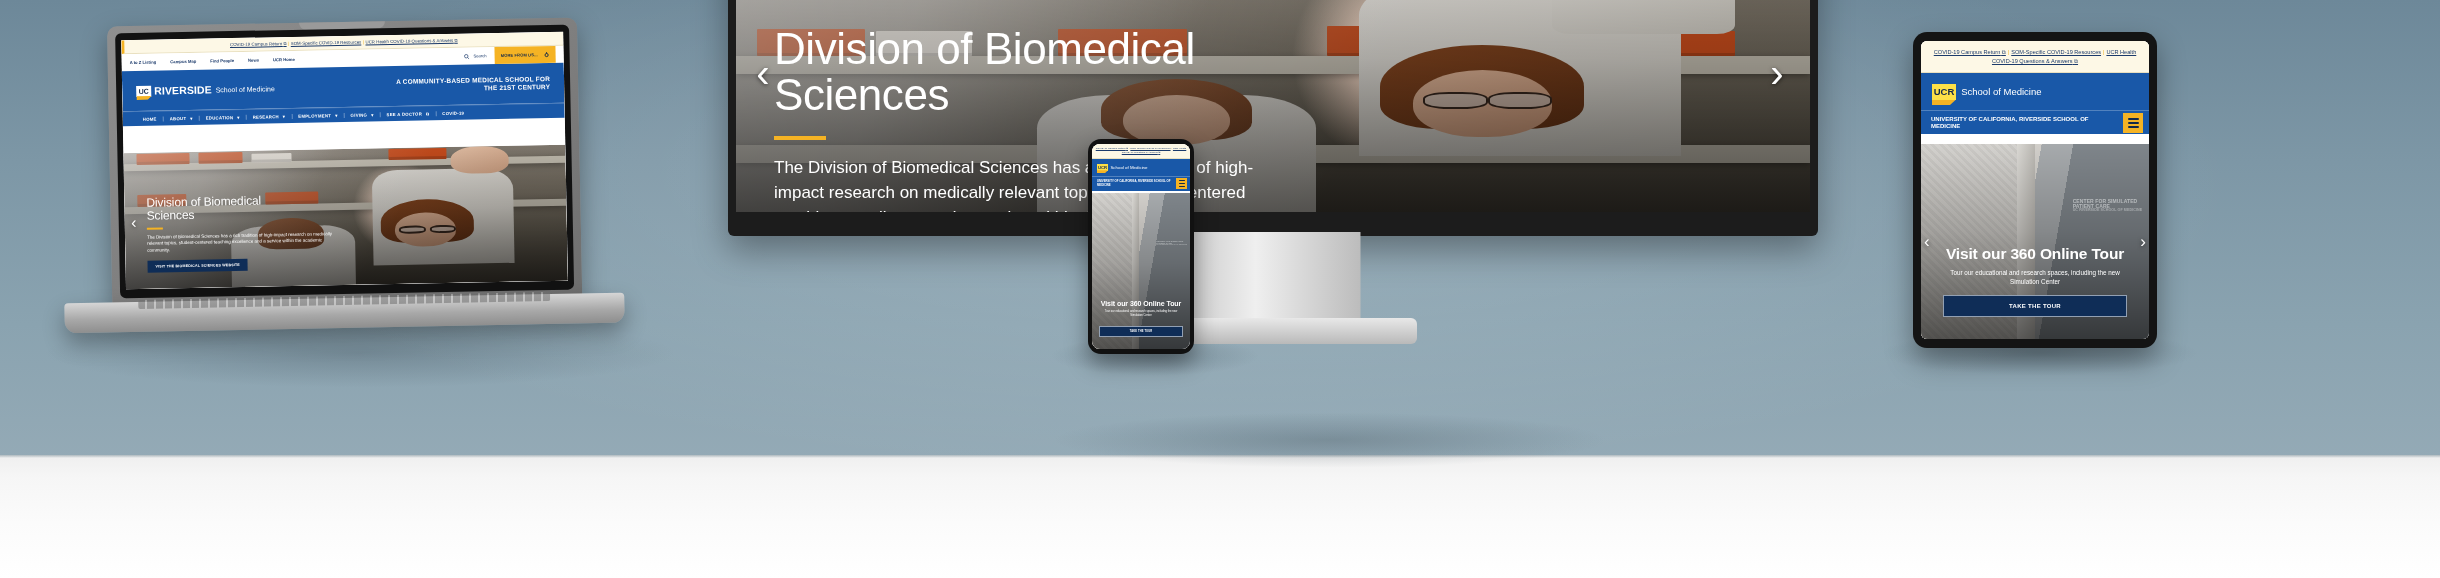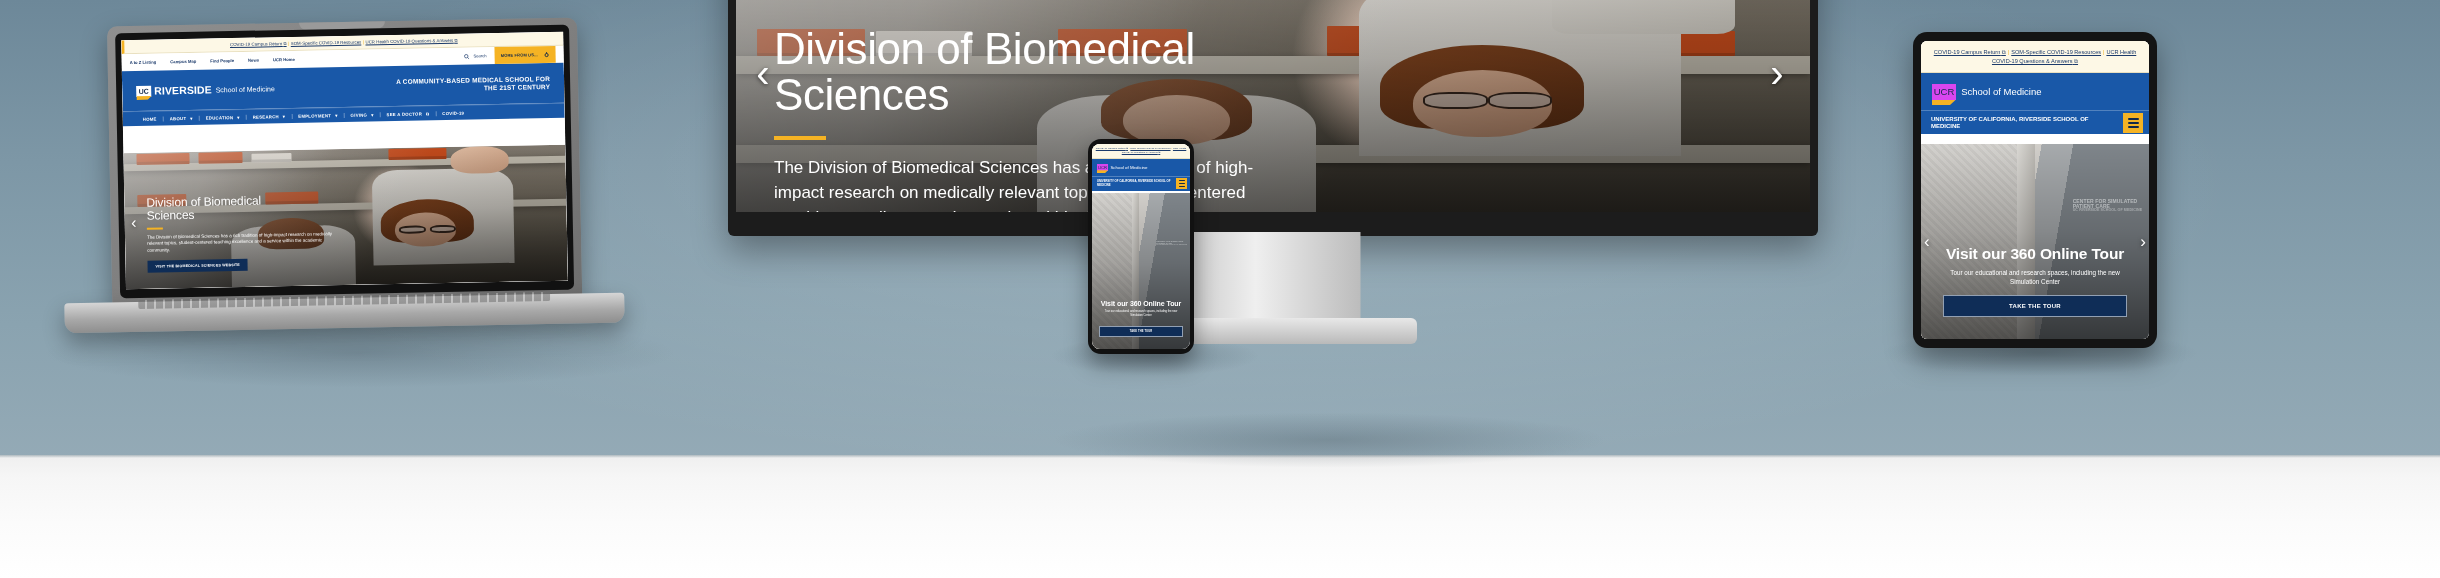--- a/index.html
+++ b/index.html
@@ -160,21 +160,21 @@
   #tablet{ position:absolute; left:1913px; top:32px; width:244px; height:316px; }
   .tabbody{ position:absolute; inset:0; background:#141414; border-radius:14px;
             padding:9px 8px; box-shadow:0 12px 28px rgba(0,0,0,.38); }
   .tabscreen{ position:absolute; inset:9px 8px; overflow:hidden; background:#fff;
               border-radius:6px; }
 
   .hamburger{ background:#f5b324; display:flex; flex-direction:column;
               align-items:center; justify-content:center; gap:2px; }
   .hamburger i{ display:block; background:#13294b; border-radius:1px; }
 
-  .ucrsq{ background:#d946ef; color:#13294b; font-weight:400;
+  .ucrsq{ background:#fde047; color:#13294b; font-weight:700;
           display:flex; align-items:center; justify-content:center;
           position:relative; }
   .ucrsq:after{ content:""; position:absolute; left:0; bottom:-34%;
                 width:100%; height:36%; background:#f5b324;
                 clip-path:polygon(0 0,100% 0,74% 100%,0 100%); }
 </style>
 </head>
 <body>
 
 <div id="stage">

